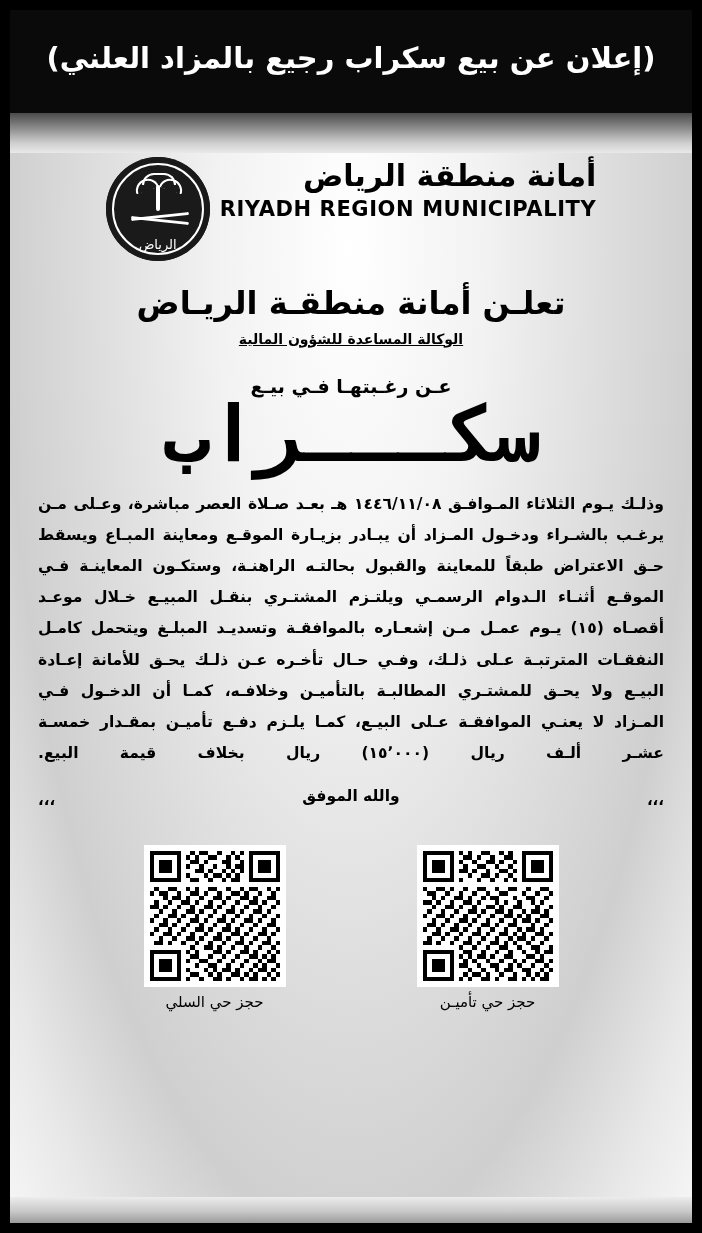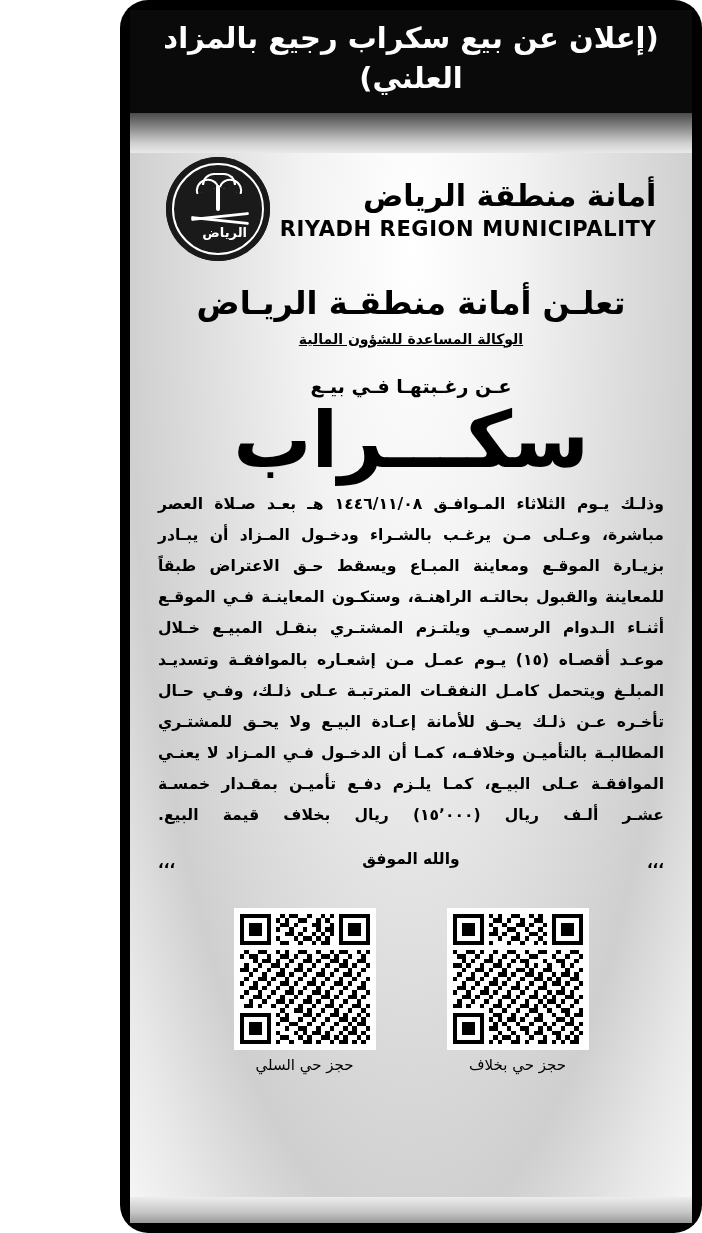--- a/index.html
+++ b/index.html
@@ -5,26 +5,25 @@
   html, body {
     margin: 0;
     padding: 0;
     background: #ffffff;
   }
   body {
     font-family: "DejaVu Sans", "Liberation Sans", sans-serif;
   }
   .page {
     position: relative;
-    width: 582px;
+    width: 702px;
     height: 1233px;
     box-sizing: border-box;
     background: #000;
     overflow: hidden;
-    border-radius: 28px;
   }
   .ad-frame {
     position: absolute;
     left: 8px;
     top: 8px;
     right: 8px;
     bottom: 8px;
     background: #111;
     border: 2px solid #000;
     box-sizing: border-box;
@@ -79,21 +78,21 @@
   }
   .panel-inner {
     position: relative;
     z-index: 2;
     padding-top: 44px;
   }
   
   .logo-row {
     display: flex;
     flex-direction: row;
-    align-items: center;
+    align-items: flex-start;
     justify-content: center;
     gap: 10px;
     margin-bottom: 22px;
   }
   .org-names {
     text-align: right;
     direction: rtl;
   }
   .org-ar {
     font-size: 30px;
@@ -171,27 +170,26 @@
     background: #fff;
     border-radius: 2px;
     display: block;
   }
   .emblem .swords i:nth-child(1) { transform: rotate(-6deg); }
   .emblem .swords i:nth-child(2) { transform: rotate(6deg); top: 8px; }
   .emblem .label {
     position: absolute;
     left: 50%;
     transform: translateX(-50%);
-    bottom: 21px;
+    bottom: 9px;
     font-size: 13px;
-    font-weight: bold;
+    font-weight: normal;
     color: #fff;
     direction: rtl;
     white-space: nowrap;
-    margin-left: 7px;
   }
   
   .announce {
     text-align: center;
     direction: rtl;
   }
   .announce-main {
     font-size: 32px;
     font-weight: bold;
     letter-spacing: 1px;
@@ -210,20 +208,21 @@
     letter-spacing: 1px;
     margin-top: 28px;
   }
   .scrap-word {
     font-size: 78px;
     font-weight: bold;
     letter-spacing: 2px;
     line-height: 1.0;
     margin-top: 4px;
     margin-bottom: 10px;
+    font-family: Liberation Mono, monospace;
   }
   .locations {
     font-size: 19.5px;
     font-weight: bold;
     line-height: 1.55;
     text-align: center;
     direction: rtl;
     margin-top: 6px;
   }
   
@@ -562,21 +561,21 @@
                 <rect x="8" y="28" width="1" height="1"></rect>
                   <rect x="10" y="28" width="1" height="1"></rect>
                   <rect x="13" y="28" width="2" height="1"></rect>
                   <rect x="16" y="28" width="1" height="1"></rect>
                   <rect x="19" y="28" width="2" height="1"></rect>
                   <rect x="22" y="28" width="1" height="1"></rect>
                   <rect x="24" y="28" width="1" height="1"></rect>
                   <rect x="26" y="28" width="2" height="1"></rect>
               </g>
             </svg>
-            <div class="qr-caption">حجز حي بخلاف</div>
+            <div class="qr-caption">حجز حي تأميـن</div>
           </div>
 
           <div class="qr-block">
             <svg class="qr-code" viewBox="0 0 29 29" shape-rendering="crispEdges">
               <rect width="29" height="29" fill="#fff"></rect>
               <g fill="#000">
                 <rect x="0" y="0" width="7" height="7"></rect>
                   <rect x="1" y="1" width="5" height="5" fill="#fff"></rect>
                   <rect x="2" y="2" width="3" height="3"></rect>
                 <rect x="22" y="0" width="7" height="7"></rect>

